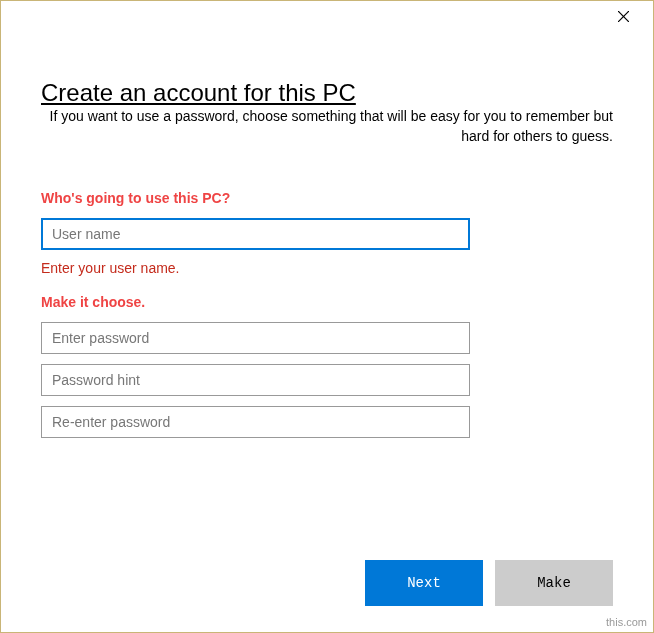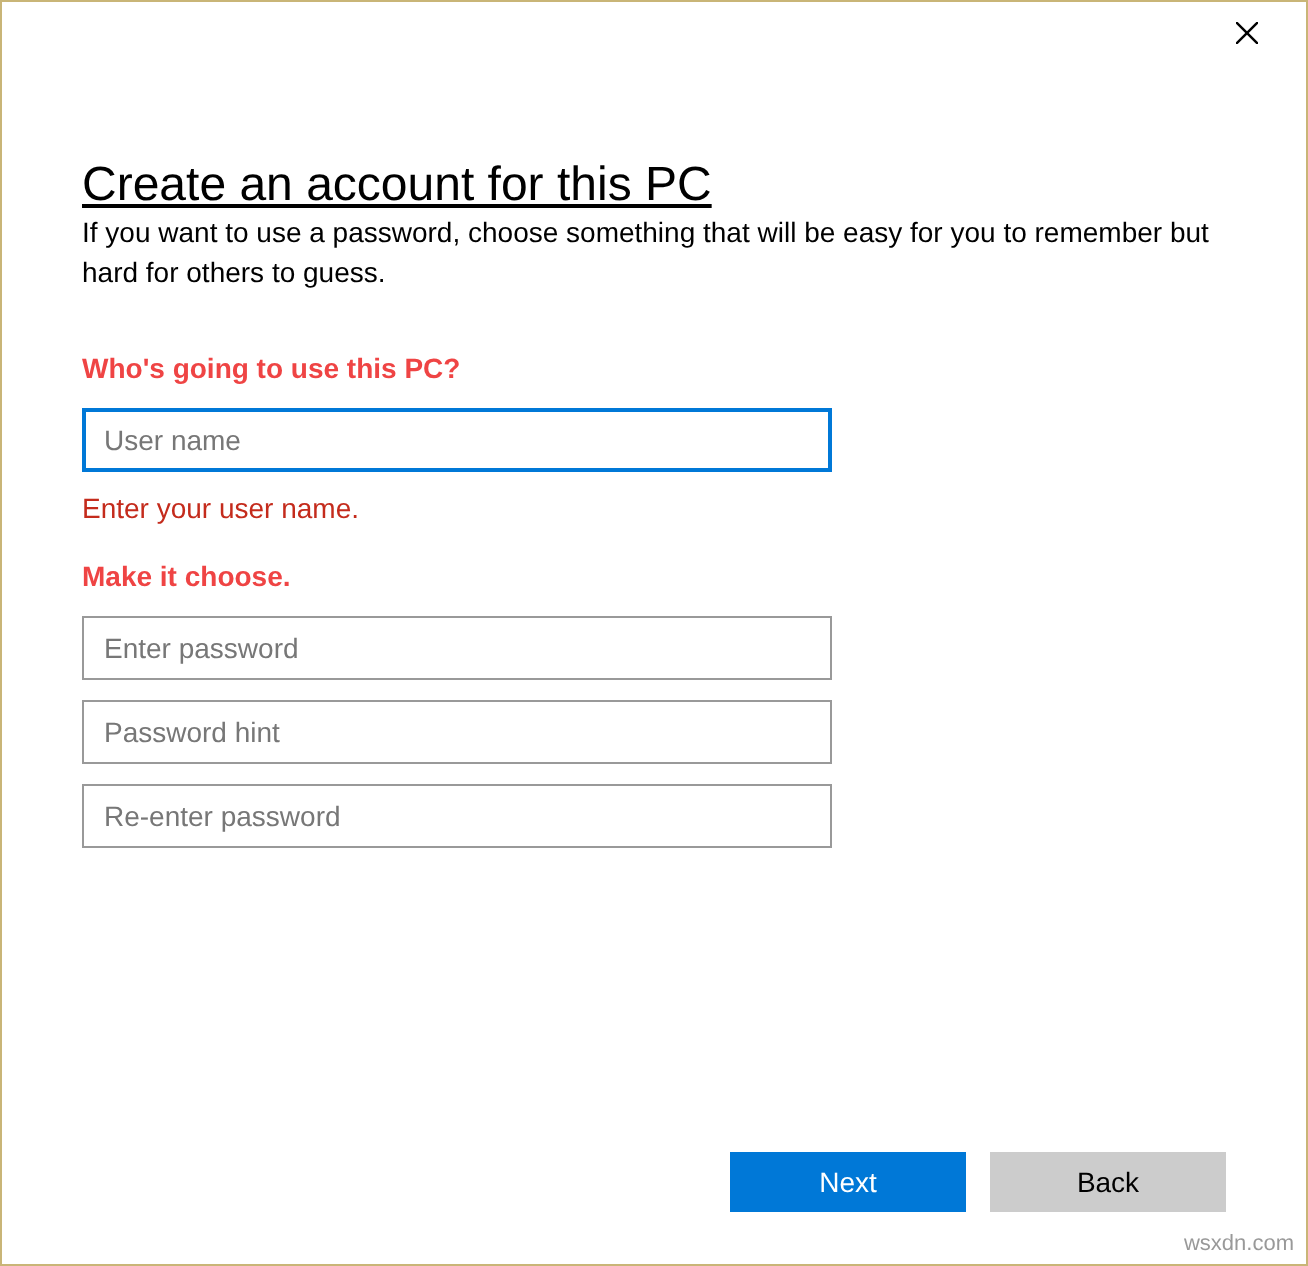--- a/index.html
+++ b/index.html
@@ -33,31 +33,32 @@
     .heading {
       font-size: 24px;
       font-weight: 400;
       color: #000;
       text-decoration: underline;
     }
     .description {
       font-size: 14px;
       color: #000;
       line-height: 1.4;
-      margin-bottom: 30px;
+      margin-bottom: 44px;
+      text-align: right;
     }
     .section-label {
       font-size: 14px;
       font-weight: 600;
       color: #ef4444;
       margin-bottom: 12px;
     }
     .field-row { margin-bottom: 10px; }
     .text-input {
-      width: 375px;
+      width: 429px;
       height: 32px;
       border: 1px solid #999;
       padding: 0 10px;
       font-size: 14px;
       font-family: inherit;
       color: #000;
       background: #fff;
     }
     .text-input::placeholder { color: #777; }
     .text-input.focused {
@@ -72,24 +73,24 @@
     }
     .button-bar {
       position: absolute;
       bottom: 26px;
       right: 40px;
       display: flex;
       gap: 12px;
     }
     .btn {
       width: 118px;
-      height: 30px;
+      height: 46px;
       border: none;
       font-size: 14px;
-      font-family: Liberation Sans, sans-serif;
+      font-family: Liberation Mono, monospace;
       cursor: pointer;
     }
     .btn-primary { background: #0078d7; color: #fff; }
     .btn-secondary { background: #ccc; color: #000; }
     .watermark {
       position: absolute;
       bottom: 4px;
       right: 6px;
       font-size: 11px;
       color: #999;
@@ -124,16 +125,16 @@
   <div class="field-row">
     <input type="text" class="text-input" placeholder="Password hint" style="">
   </div>
   <div class="field-row">
     <input type="password" class="text-input" placeholder="Re-enter password" style="">
   </div>
 </div>
 
 <div class="button-bar">
   <button class="btn btn-primary">Next</button>
-  <button class="btn btn-secondary">Back</button>
+  <button class="btn btn-secondary">Make</button>
 </div>
 
-<div class="watermark">wsxdn.com</div>
+<div class="watermark">this.com</div>
 
 </body></html>

